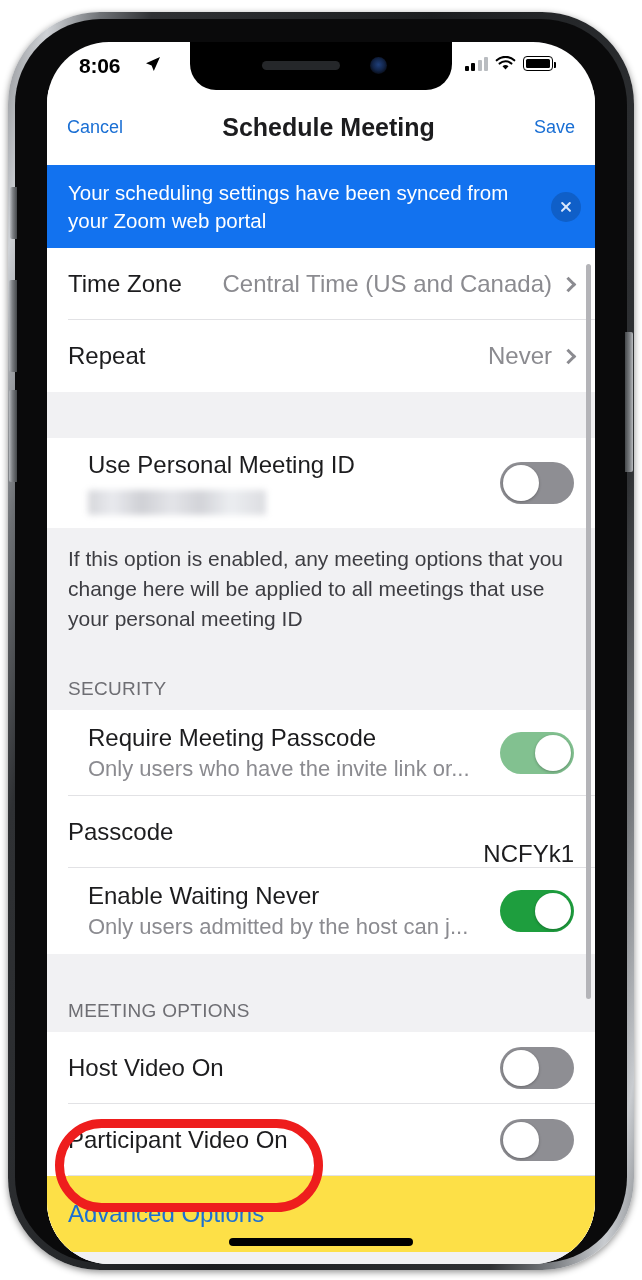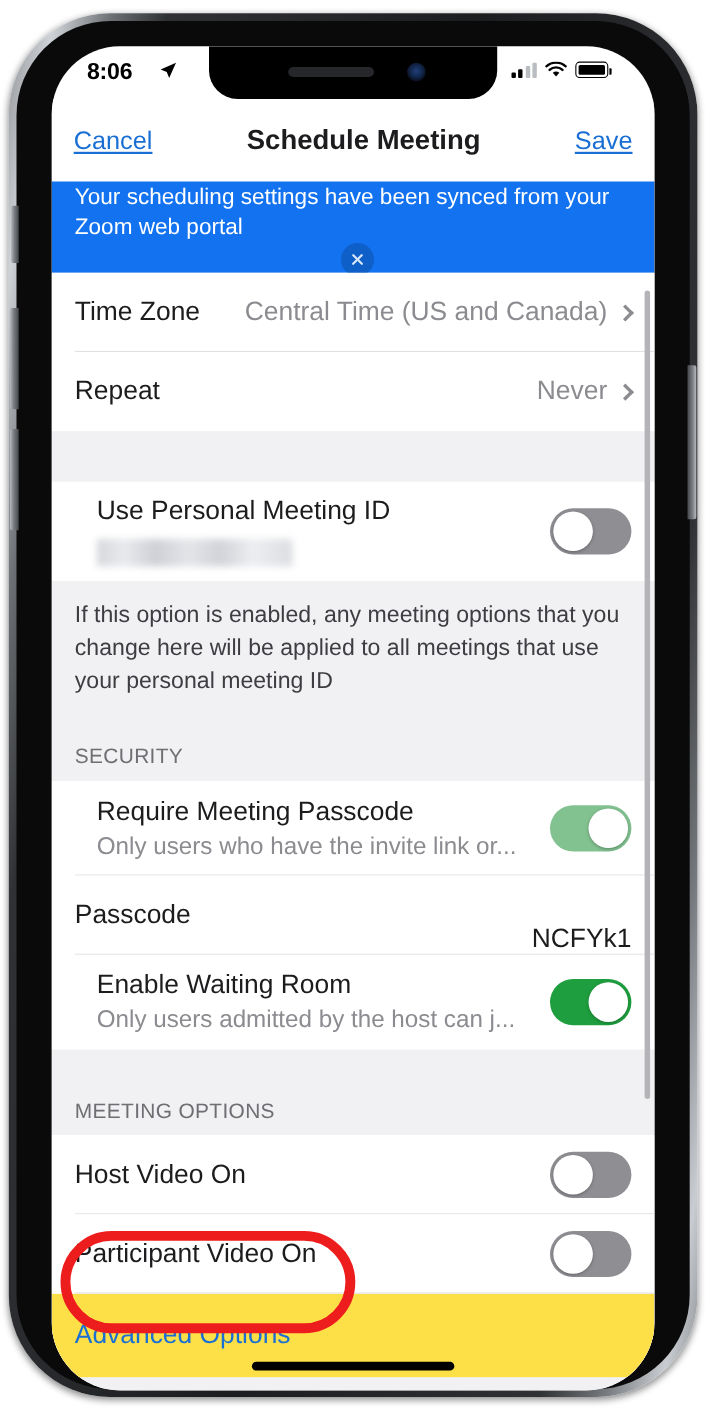--- a/index.html
+++ b/index.html
@@ -144,44 +144,42 @@
     position: absolute;
     top: 48px; left: 0; right: 0;
     height: 75px;
     background: #ffffff;
     display: flex;
     align-items: center;
     justify-content: space-between;
     padding: 0 20px;
   }
   .nav-link {
-    font-size: 23px;
+    font-size: 18px;
     color: #1a6fd4;
-    text-decoration: underline;
     text-underline-offset: 3px;
     cursor: pointer;
     white-space: nowrap;
   }
   #nav-title {
     font-size: 25px;
     font-weight: bold;
     color: #1c1c1e;
     white-space: nowrap;
   }
 
   
   #sync-banner {
     position: absolute;
     top: 123px; left: 0; right: 0;
     height: 83px;
     background: #1272ef;
     display: flex;
     align-items: center;
     padding: 0 14px 0 21px;
-    flex-direction: column;
   }
   #banner-text {
     flex: 1;
     font-size: 20.5px;
     line-height: 28px;
     color: #ffffff;
     padding-right: 12px;
   }
   #banner-close {
     width: 30px; height: 30px;
@@ -465,21 +463,21 @@
           </div>
         </div>
 
         <div class="row row-sep">
           <span class="row-label">Passcode</span>
           <span class="row-value" style="color:#1c1c1e;margin-top:44px;">NCFYk1</span>
         </div>
 
         <div class="row" style="min-height:86px;">
           <div class="row-stack">
-            <span class="row-label">Enable Waiting Room</span>
+            <span class="row-label">Enable Waiting Never</span>
             <span class="row-sub">Only users admitted by the host can j...</span>
           </div>
           <div class="toggle on">
             <div class="knob"></div>
           </div>
         </div>
       </div>
 
       <div class="group-gap"></div>
       <div class="section-header" style="padding-top:0;">MEETING OPTIONS</div>

